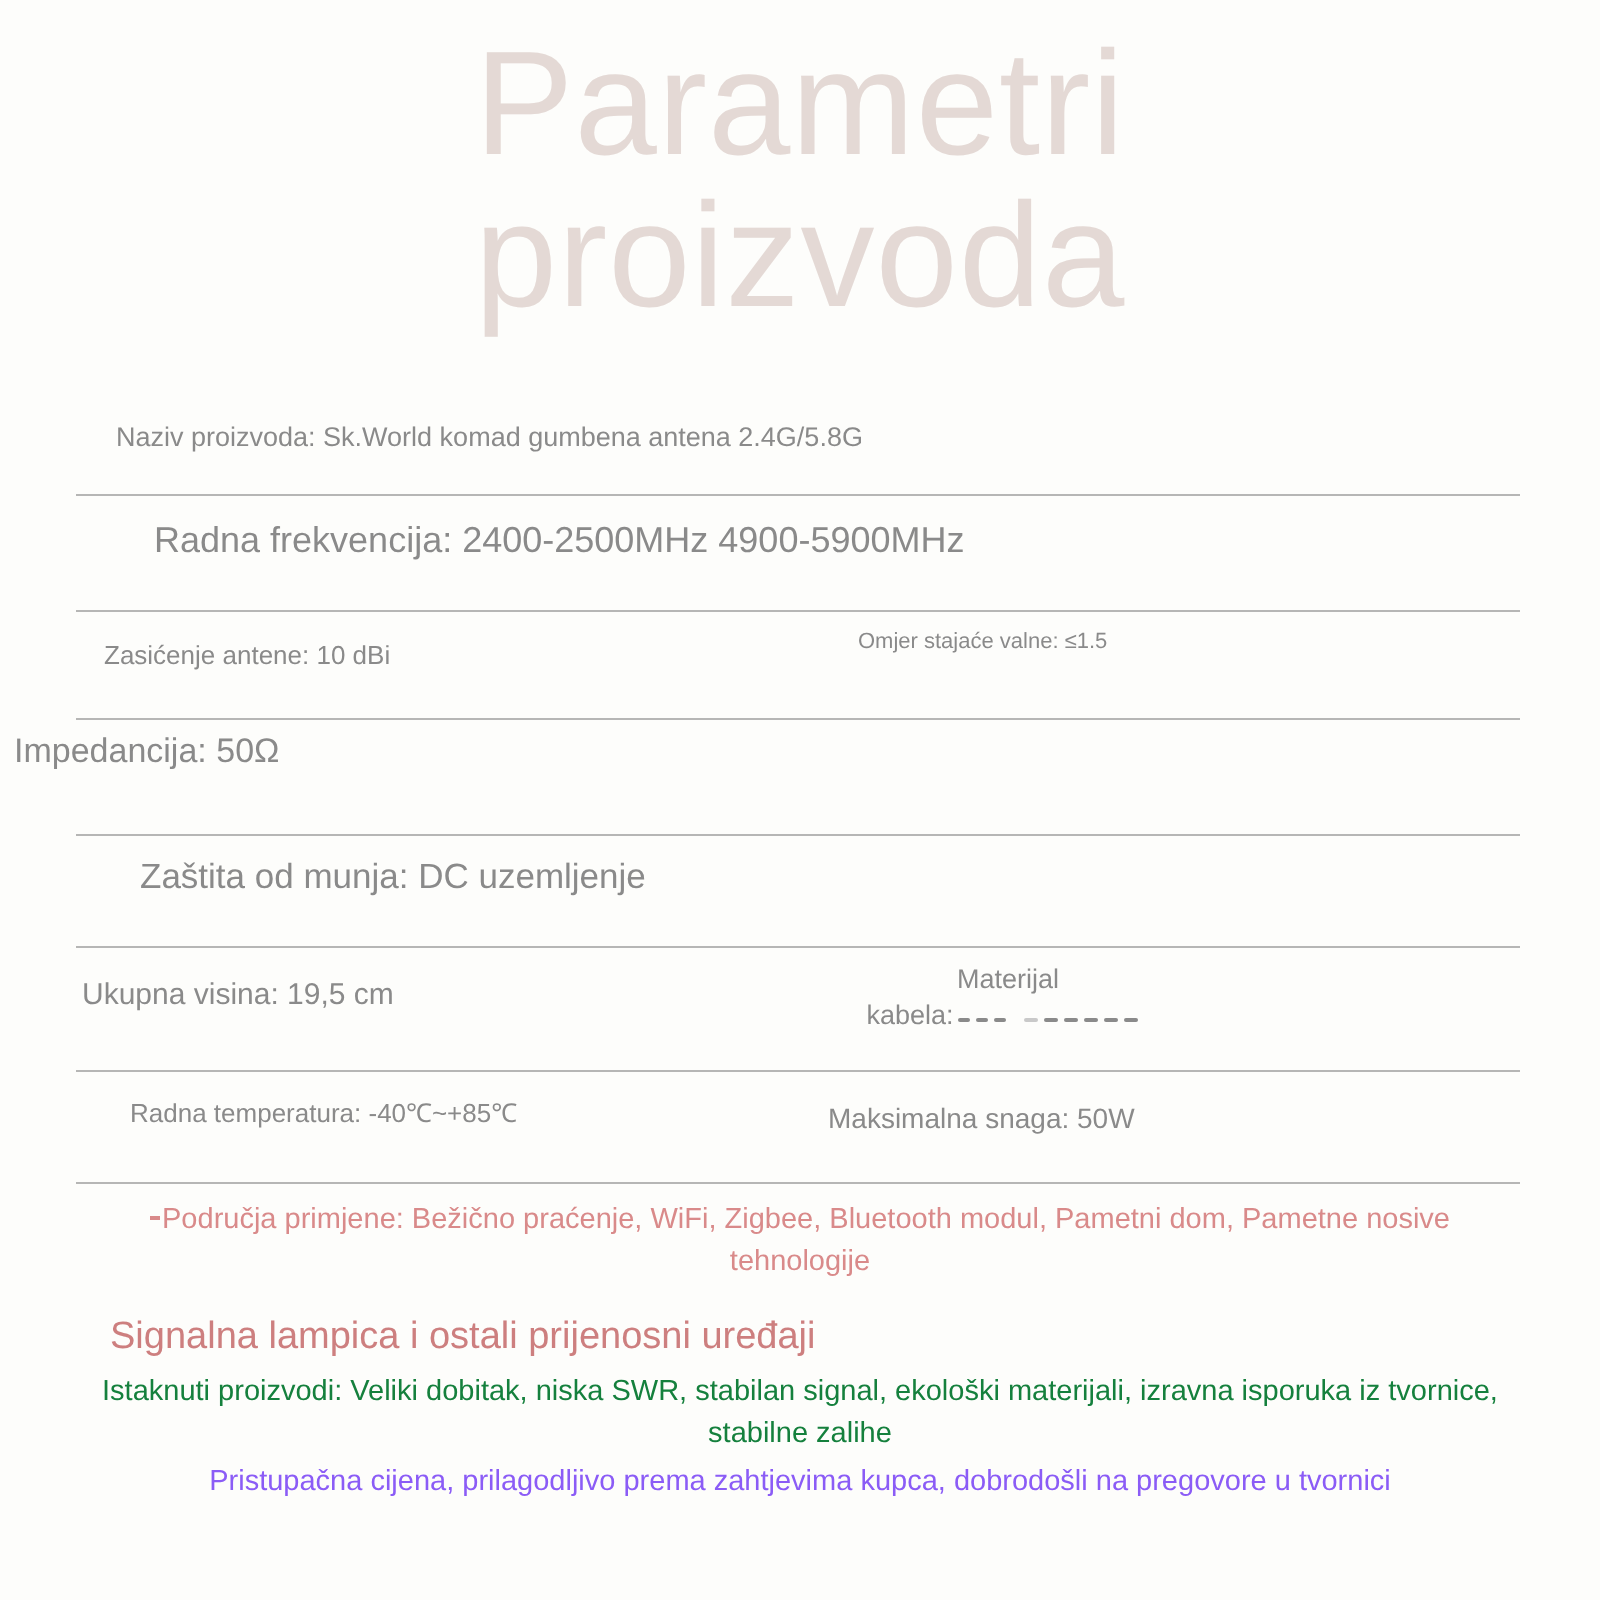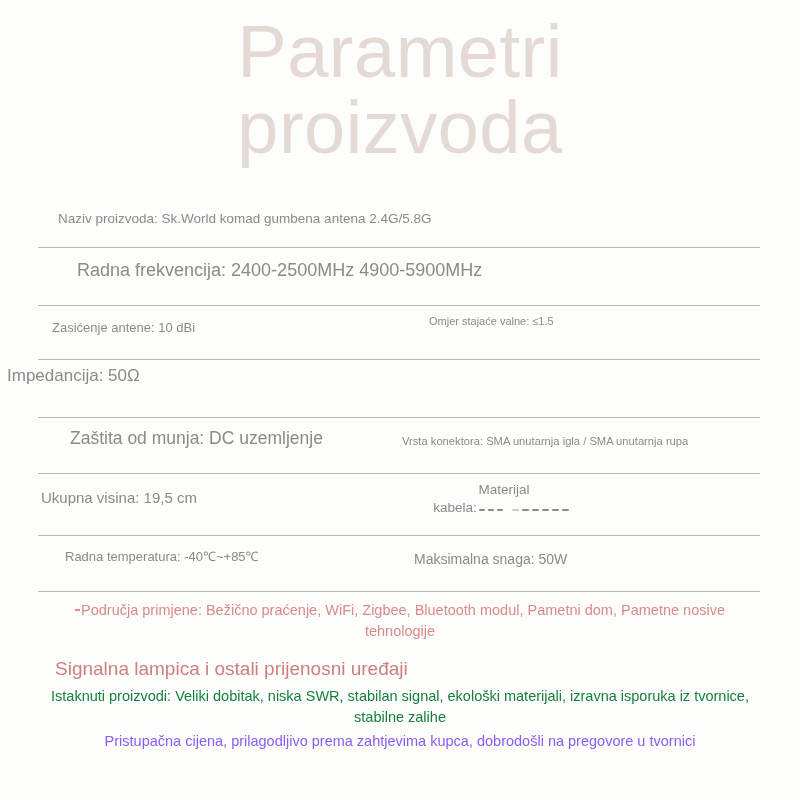--- a/index.html
+++ b/index.html
@@ -209,21 +209,20 @@
       <div class="rule"></div>
     </div>
 
     <div class="spec-row r4">
       <div class="cell c-imped">Impedancija: 50Ω</div>
       <div class="rule"></div>
     </div>
 
     <div class="spec-row r5">
       <div class="cell c-zastita">Zaštita od munja: DC uzemljenje</div>
-      <div class="cell c-konektor">Vrsta konektora: SMA unutarnja igla / SMA unutarnja rupa</div>
       <div class="rule"></div>
     </div>
 
     <div class="spec-row r6">
       <div class="cell c-visina">Ukupna visina: 19,5 cm</div>
       <div class="cell c-materijal">
         <span>Materijal</span><br>
         <span>kabela:</span><span class="redacted"><i></i><i></i><i></i><i></i><i></i><i></i><i></i><i></i><i></i></span>
       </div>
       <div class="rule"></div>

